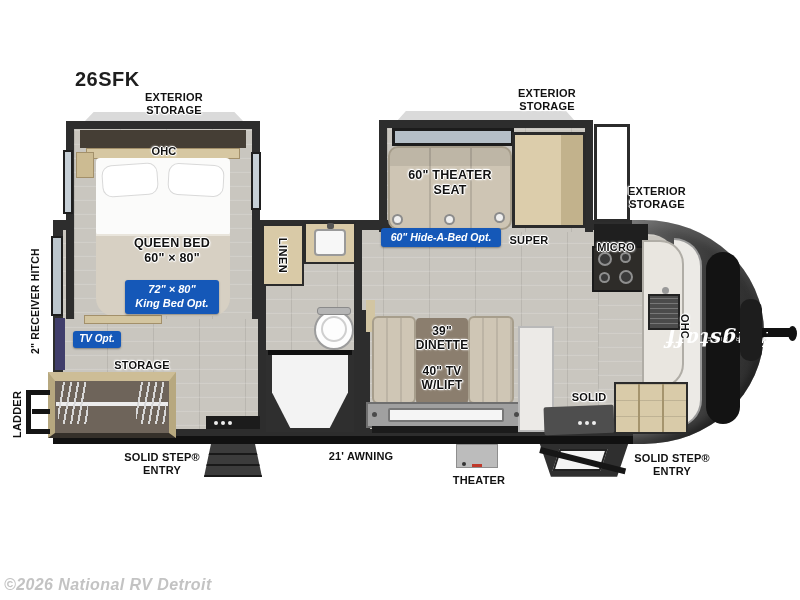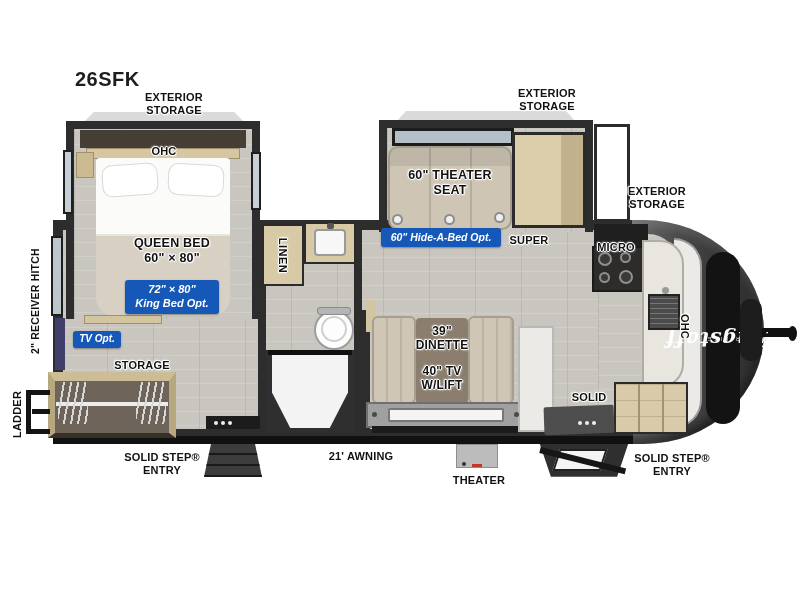--- a/index.html
+++ b/index.html
@@ -346,13 +346,14 @@
     </span>
   </div>
 
   <div id="lbl-ext1" class="label">EXTERIOR
 STORAGE</div>
   <div id="lbl-ext2" class="label">EXTERIOR
 STORAGE</div>
   <div id="lbl-ext3" class="label">EXTERIOR
 STORAGE</div>
 
+  <div id="watermark">©2026 National RV Detroit</div>
 </div>
 
 </body></html>

